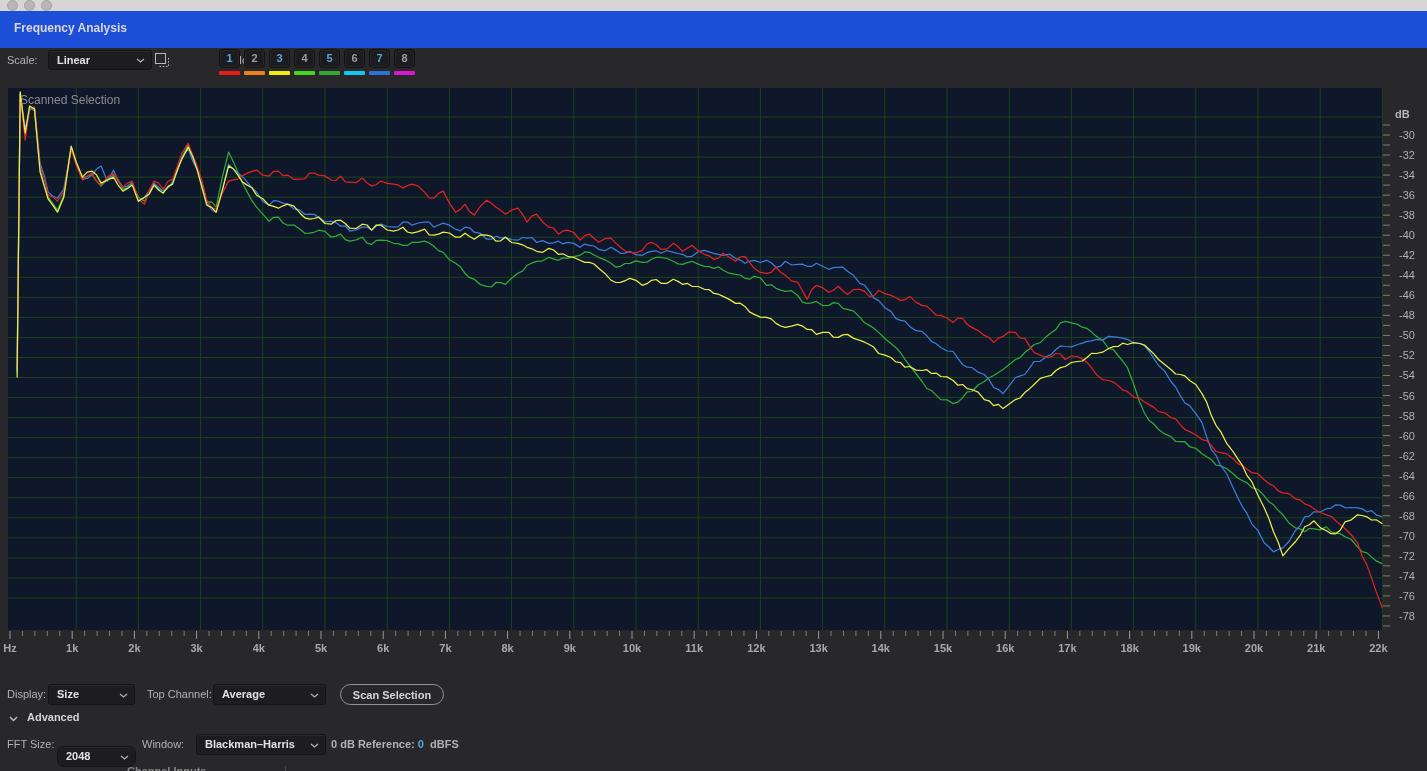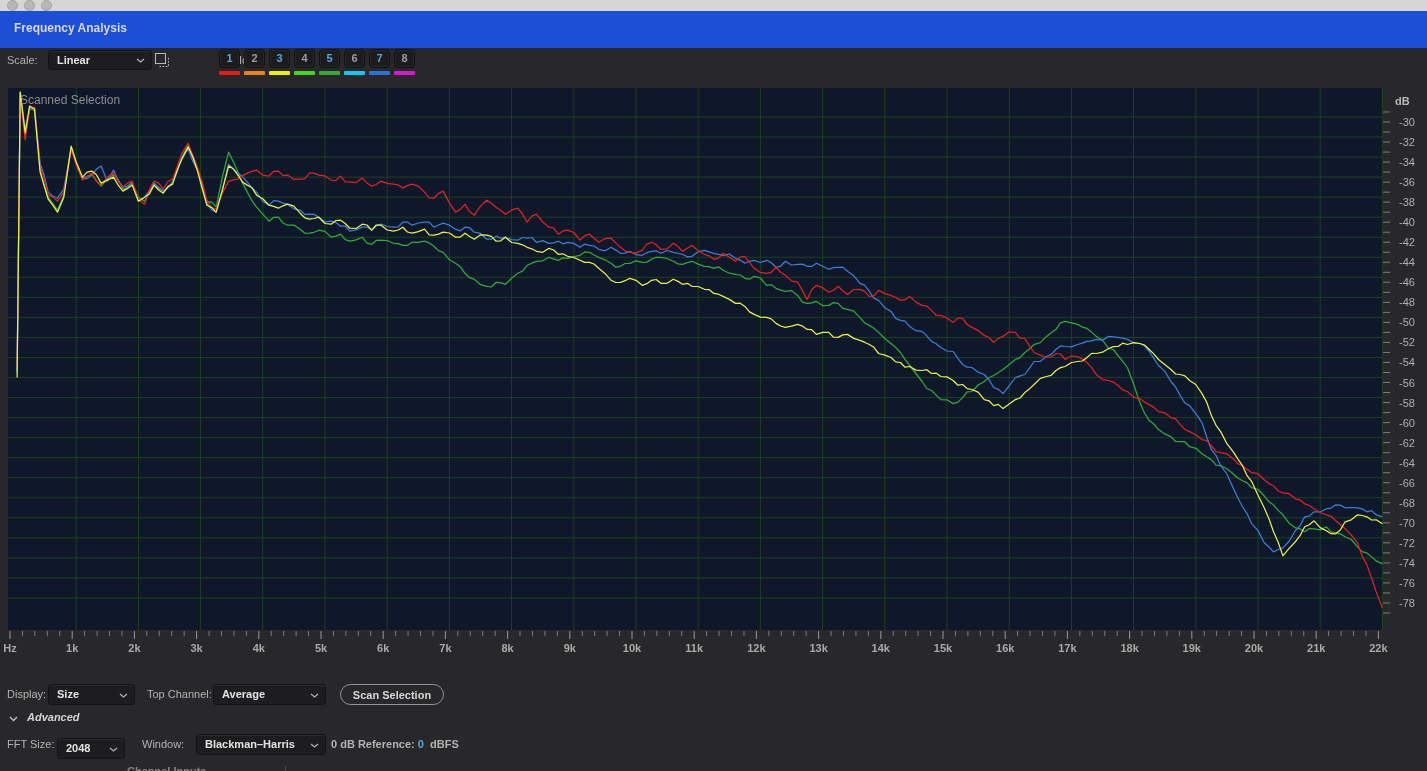--- a/index.html
+++ b/index.html
@@ -28,38 +28,38 @@
   #hold-buttons{position:absolute;left:219px;top:2px;}
   .hold-col{display:inline-block;margin-right:4px;vertical-align:top;}
   .hold-btn{width:21px;height:19px;border-radius:4px;background:#1c1c1f;border:1px solid #121214;
             box-shadow:inset 0 0 0 1px rgba(255,255,255,.05);box-sizing:border-box;
             text-align:center;line-height:17px;font-size:11px;font-weight:700;}
   .hold-bar{width:21px;height:4px;margin-top:3px;border-radius:1px;}
   
   #plot-wrap{position:absolute;left:8px;top:88px;width:1375px;height:542px;background:#0f172a;}
   #plot-overlay-label{position:absolute;left:12px;top:5px;font-size:12px;color:#8c8c8c;}
   
-  #right-ruler{position:absolute;left:1383px;top:93px;width:44px;height:545px;}
+  #right-ruler{position:absolute;left:1383px;top:106px;width:44px;height:545px;}
   #bottom-ruler{position:absolute;left:4px;top:630px;width:1419px;height:28px;}
   
   .row{position:absolute;left:0;width:1427px;height:21px;padding-left:16px;}
   #row-display{top:684px;}
   #row-advanced{top:710px;height:18px;}
   #row-fft{top:734px;}
   .abs{position:absolute;top:0;}
   #display-dd{left:48px;top:0;width:87px;height:21px;}
   #topch-dd{left:213px;top:0;width:113px;height:21px;}
-  #fft-dd{left:57px;top:4px;width:68px;height:21px;}
+  #fft-dd{left:57px;top:12px;width:79px;height:21px;border-radius:7px;}
   #window-dd{left:196px;top:0;width:130px;height:21px;}
   .dd.tall .dd-txt{line-height:19px;}
   .dd.tall .dd-chev{top:8px;}
   #scan-btn{position:absolute;left:340px;top:0;width:104px;height:21px;border:1px solid #949494;
             border-radius:11px;box-sizing:border-box;text-align:center;line-height:19px;
             font-size:11px;font-weight:700;color:#d6d6d6;background:transparent;cursor:default;}
-  #advanced-label{position:absolute;left:27px;top:1px;font-size:11px;font-weight:700;color:#d4d4d4;font-style:italic;}
+  #advanced-label{position:absolute;left:27px;top:1px;font-size:11px;font-weight:700;color:#d4d4d4;}
   #advanced-chevron{position:absolute;left:9px;top:6px;}
   #ref-wrap{position:absolute;left:331px;top:0;font-size:11px;line-height:21px;white-space:nowrap;}
   #ref-label{color:#b2b2b2;font-weight:700;}
   #ref-value{font-weight:700;}
   #ref-unit{color:#b2b2b2;font-weight:700;margin-left:3px;}
   
   #footer-clip{position:absolute;left:127px;top:765px;height:6px;overflow:hidden;}
   #footer-clip span{display:block;font-size:11px;font-weight:700;color:#969696;opacity:.85;}
   #footer-divider{position:absolute;left:285px;top:766px;width:1px;height:5px;background:#4a4a4c;}
   svg{display:block;}

